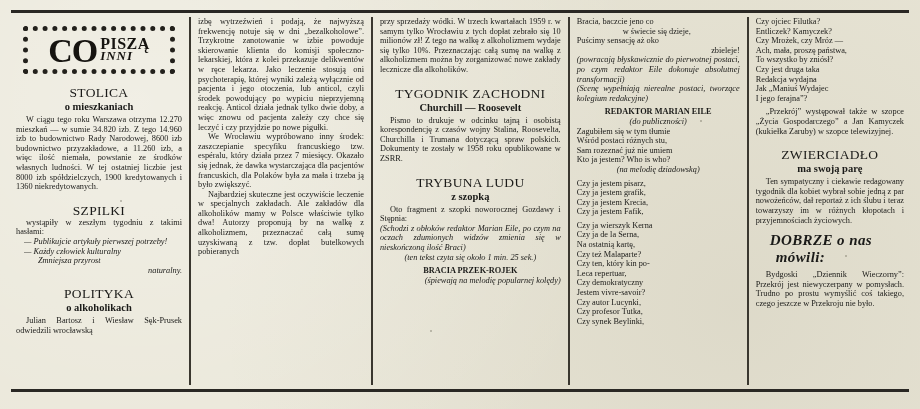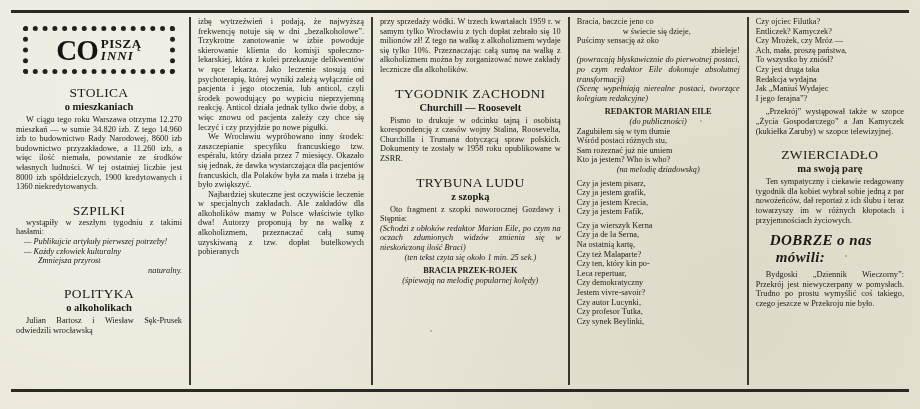--- a/index.html
+++ b/index.html
@@ -56,31 +56,31 @@
     position:absolute;inset:0;
     border:5px dotted #23211c;
     border-radius:3px;
   }
   .logo-inner{
     position:absolute;left:9px;top:7px;right:9px;bottom:7px;
     display:flex;align-items:center;justify-content:center;
   }
   .logo-co{
     font-family:"Liberation Serif", serif;
-    font-weight:bold;font-size:29px;letter-spacing:-1px;
+    font-weight:bold;font-size:34px;letter-spacing:-1px;
     line-height:27px;color:#161410;
     margin-right:3px;
   }
   .logo-right{
     display:flex;flex-direction:column;justify-content:center;
     line-height:12px;
   }
   .logo-pisza{
     font-family:"Liberation Serif", serif;
-    font-weight:bold;font-size:13px;letter-spacing:.5px;color:#161410;
+    font-weight:bold;font-size:16px;letter-spacing:.5px;color:#161410;
   }
   .logo-inni{
     font-family:"Liberation Serif", serif;
     font-weight:bold;font-size:13px;letter-spacing:1px;color:#161410;font-style:italic;
   }
 
   
   h2.src{
     font-family:"Liberation Serif", serif;
     font-weight:normal;
@@ -176,21 +176,21 @@
       <h3 class="sub">Churchill — Roosevelt</h3>
       <p>Pismo to drukuje w odcinku tajną i osobistą korespondencję z czasów wojny Stalina, Roosevelta, Churchilla i Trumana dotyczącą spraw polskich. Dokumenty te zostały w 1958 roku opublikowane w ZSRR.</p>
 
       <h2 class="src">TRYBUNA LUDU</h2>
       <h3 class="sub">z szopką</h3>
       <p>Oto fragment z szopki noworocznej Gozdawy i Stępnia:</p>
       <p class="ital-j" style="text-indent:0">(Schodzi z obłoków redaktor Marian Eile, po czym na oczach zdumionych widzów zmienia się w nieskończoną ilość Braci)</p>
       <p class="ital" style="text-align:center">(ten tekst czyta się około 1 min. 25 sek.)</p>
       <div class="gap-s"></div>
       <p class="bold-c">BRACIA PRZEK-ROJEK</p>
-      <p class="ital" style="text-align:center">(śpiewają na melodię popularnej kolędy)</p>
+      <p class="ital" style="text-align:right">(śpiewają na melodię popularnej kolędy)</p>
     </div>
 
     <div class="col c4">
       <p class="verse">Bracia, baczcie jeno co</p>
       <p class="verse-ind">w świecie się dzieje,</p>
       <p class="verse">Puścimy sensację aż oko</p>
       <p class="verse-r">zbieleje!</p>
       <p class="ital-j" style="text-indent:0">(powracają błyskawicznie do pierwotnej postaci, po czym redaktor Eile dokonuje absolutnej transformacji)</p>
       <p class="ital-j" style="text-indent:0">(Scenę wypełniają nierealne postaci, tworzące kolegium redakcyjne)</p>
       <div class="gap-s"></div>

